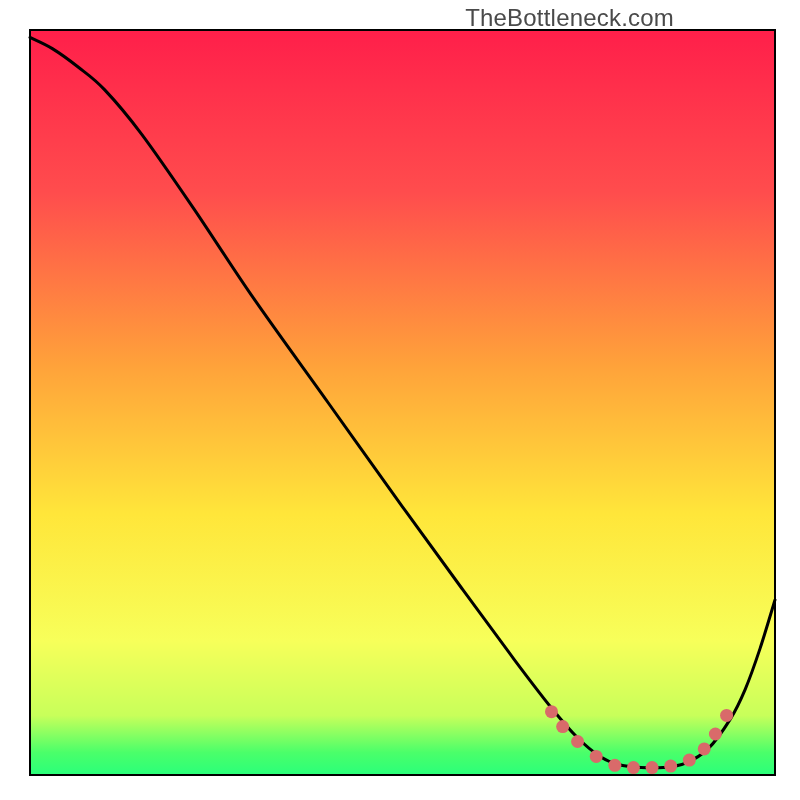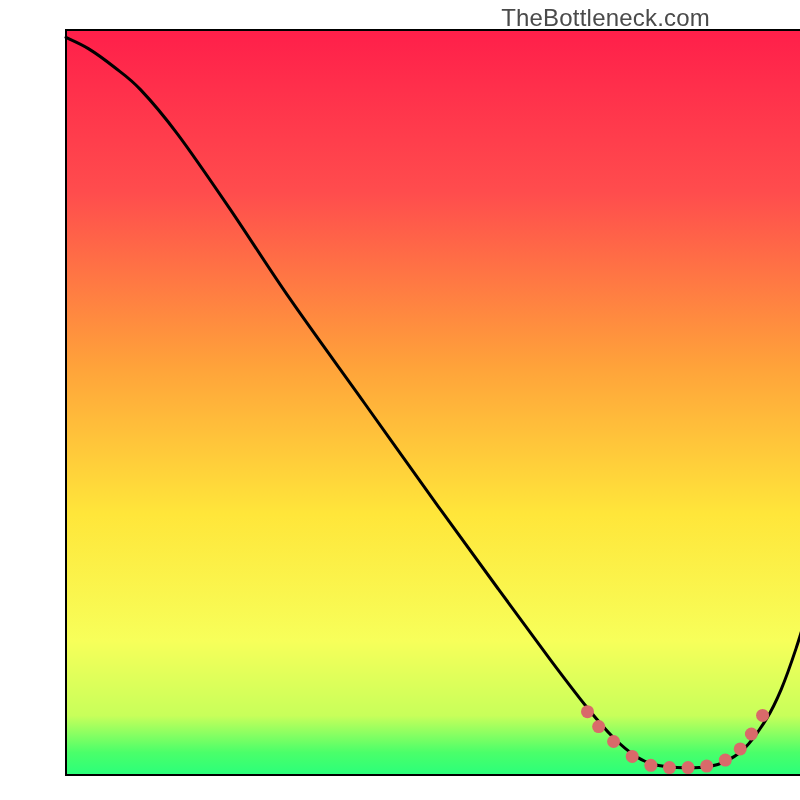--- a/index.html
+++ b/index.html
@@ -8,21 +8,20 @@
     width: 800px;
     height: 800px;
     overflow: hidden;
     background: #ffffff;
     font-family: Arial, Helvetica, sans-serif;
   }
   .chart-container {
     position: relative;
     width: 692px;
     height: 800px;
-    margin-left: 36px;
   }
   .watermark {
     position: absolute;
     top: 4px;
     right: 18px;
     font-size: 24px;
     font-weight: 400;
     color: #4a4a4a;
     letter-spacing: 0.2px;
     z-index: 10;

